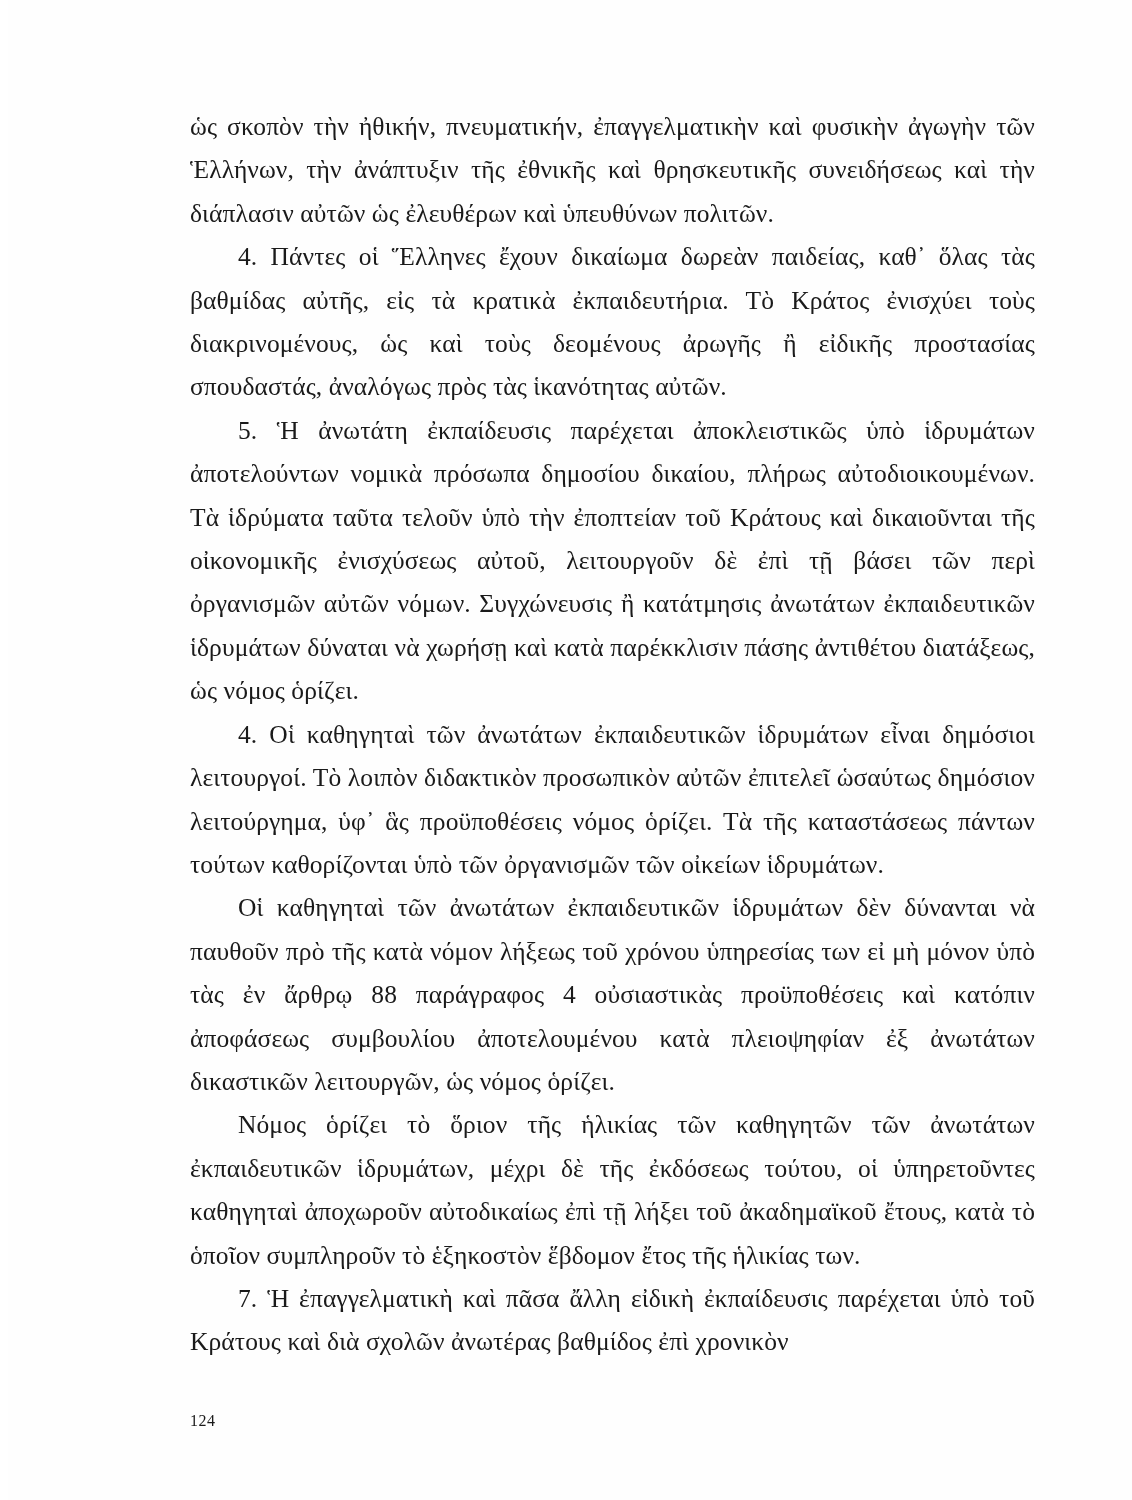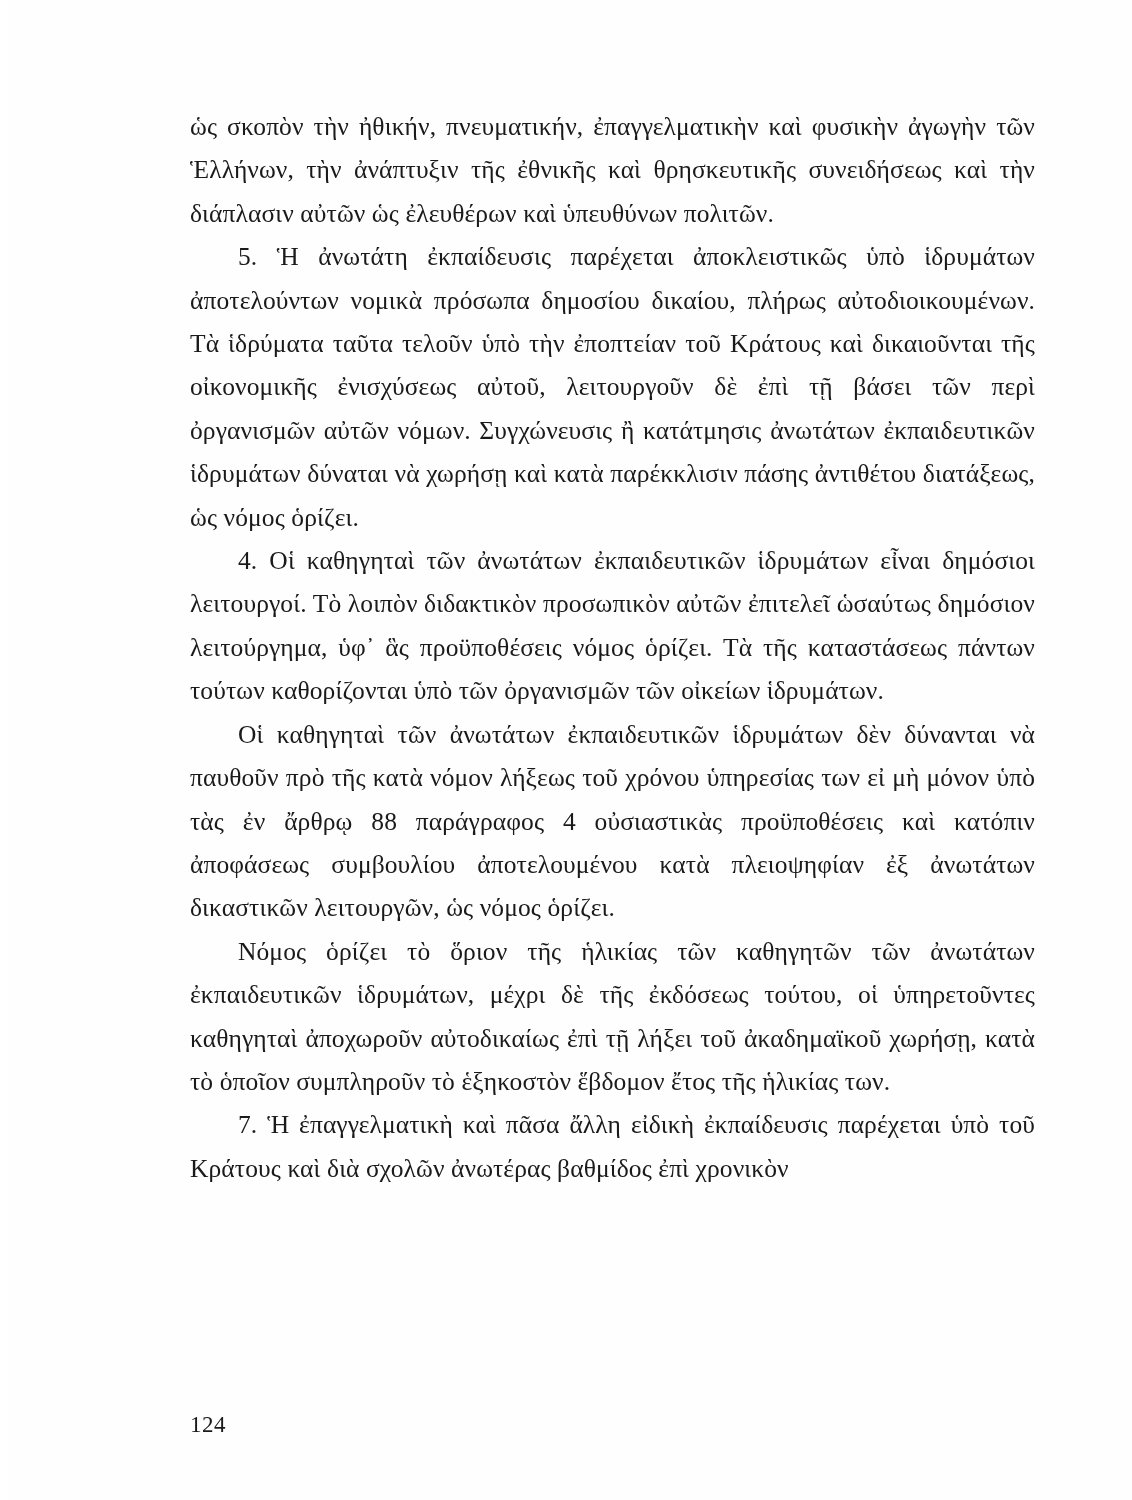--- a/index.html
+++ b/index.html
@@ -40,33 +40,34 @@
   p.indent {
     text-indent: 48px;
   }
   p.hang {
     text-indent: 0;
   }
   .folio {
     position: absolute;
     left: 182px;
     top: 1412px;
-    font-size: 23px;
+    font-size: 16px;
     letter-spacing: 0.5px;
   }
 </style>
 </head>
 <body>
 
 <div class="page">
 
   <div class="text-column">
     <p class="hang">ὡς σκοπὸν τὴν ἠθικήν, πνευματικήν, ἐπαγγελματικὴν καὶ φυσικὴν ἀγωγὴν τῶν Ἑλλήνων, τὴν ἀνάπτυξιν τῆς ἐθνικῆς καὶ θρησκευτικῆς συνειδήσεως καὶ τὴν διάπλασιν αὐτῶν ὡς ἐλευθέρων καὶ ὑπευθύνων πολιτῶν.</p>
+    <p class="indent">4. Πάντες οἱ Ἕλληνες ἔχουν δικαίωμα δωρεὰν παιδείας, καθ᾽ ὅλας τὰς βαθμίδας αὐτῆς, εἰς τὰ κρατικὰ ἐκπαιδευτήρια. Τὸ Κράτος ἐνισχύει τοὺς διακρινομένους, ὡς καὶ τοὺς δεομένους ἀρωγῆς ἢ εἰδικῆς προστασίας σπουδαστάς, ἀναλόγως πρὸς τὰς ἱκανότητας αὐτῶν.</p>
     <p class="indent">5. Ἡ ἀνωτάτη ἐκπαίδευσις παρέχεται ἀποκλειστικῶς ὑπὸ ἱδρυμάτων ἀποτελούντων νομικὰ πρόσωπα δημοσίου δικαίου, πλήρως αὐτοδιοικουμένων. Τὰ ἱδρύματα ταῦτα τελοῦν ὑπὸ τὴν ἐποπτείαν τοῦ Κράτους καὶ δικαιοῦνται τῆς οἰκονομικῆς ἐνισχύσεως αὐτοῦ, λειτουργοῦν δὲ ἐπὶ τῇ βάσει τῶν περὶ ὀργανισμῶν αὐτῶν νόμων. Συγχώνευσις ἢ κατάτμησις ἀνωτάτων ἐκπαιδευτικῶν ἱδρυμάτων δύναται νὰ χωρήσῃ καὶ κατὰ παρέκκλισιν πάσης ἀντιθέτου διατάξεως, ὡς νόμος ὁρίζει.</p>
     <p class="indent">4. Οἱ καθηγηταὶ τῶν ἀνωτάτων ἐκπαιδευτικῶν ἱδρυμάτων εἶναι δημόσιοι λειτουργοί. Τὸ λοιπὸν διδακτικὸν προσωπικὸν αὐτῶν ἐπιτελεῖ ὡσαύτως δημόσιον λειτούργημα, ὑφ᾽ ἃς προϋποθέσεις νόμος ὁρίζει. Τὰ τῆς καταστάσεως πάντων τούτων καθορίζονται ὑπὸ τῶν ὀργανισμῶν τῶν οἰκείων ἱδρυμάτων.</p>
     <p class="indent">Οἱ καθηγηταὶ τῶν ἀνωτάτων ἐκπαιδευτικῶν ἱδρυμάτων δὲν δύνανται νὰ παυθοῦν πρὸ τῆς κατὰ νόμον λήξεως τοῦ χρόνου ὑπηρεσίας των εἰ μὴ μόνον ὑπὸ τὰς ἐν ἄρθρῳ 88 παράγραφος 4 οὐσιαστικὰς προϋποθέσεις καὶ κατόπιν ἀποφάσεως συμβουλίου ἀποτελουμένου κατὰ πλειοψηφίαν ἐξ ἀνωτάτων δικαστικῶν λειτουργῶν, ὡς νόμος ὁρίζει.</p>
-    <p class="indent">Νόμος ὁρίζει τὸ ὅριον τῆς ἡλικίας τῶν καθηγητῶν τῶν ἀνωτάτων ἐκπαιδευτικῶν ἱδρυμάτων, μέχρι δὲ τῆς ἐκδόσεως τούτου, οἱ ὑπηρετοῦντες καθηγηταὶ ἀποχωροῦν αὐτοδικαίως ἐπὶ τῇ λήξει τοῦ ἀκαδημαϊκοῦ χωρήσῃ, κατὰ τὸ ὁποῖον συμπληροῦν τὸ ἑξηκοστὸν ἕβδομον ἔτος τῆς ἡλικίας των.</p>
+    <p class="indent">Νόμος ὁρίζει τὸ ὅριον τῆς ἡλικίας τῶν καθηγητῶν τῶν ἀνωτάτων ἐκπαιδευτικῶν ἱδρυμάτων, μέχρι δὲ τῆς ἐκδόσεως τούτου, οἱ ὑπηρετοῦντες καθηγηταὶ ἀποχωροῦν αὐτοδικαίως ἐπὶ τῇ λήξει τοῦ ἀκαδημαϊκοῦ ἔτους, κατὰ τὸ ὁποῖον συμπληροῦν τὸ ἑξηκοστὸν ἕβδομον ἔτος τῆς ἡλικίας των.</p>
     <p class="indent">7. Ἡ ἐπαγγελματικὴ καὶ πᾶσα ἄλλη εἰδικὴ ἐκπαίδευσις παρέχεται ὑπὸ τοῦ Κράτους καὶ διὰ σχολῶν ἀνωτέρας βαθμίδος ἐπὶ χρονικὸν</p>
   </div>
 
   <div class="folio">124</div>
 
 </div>
 
 </body></html>

